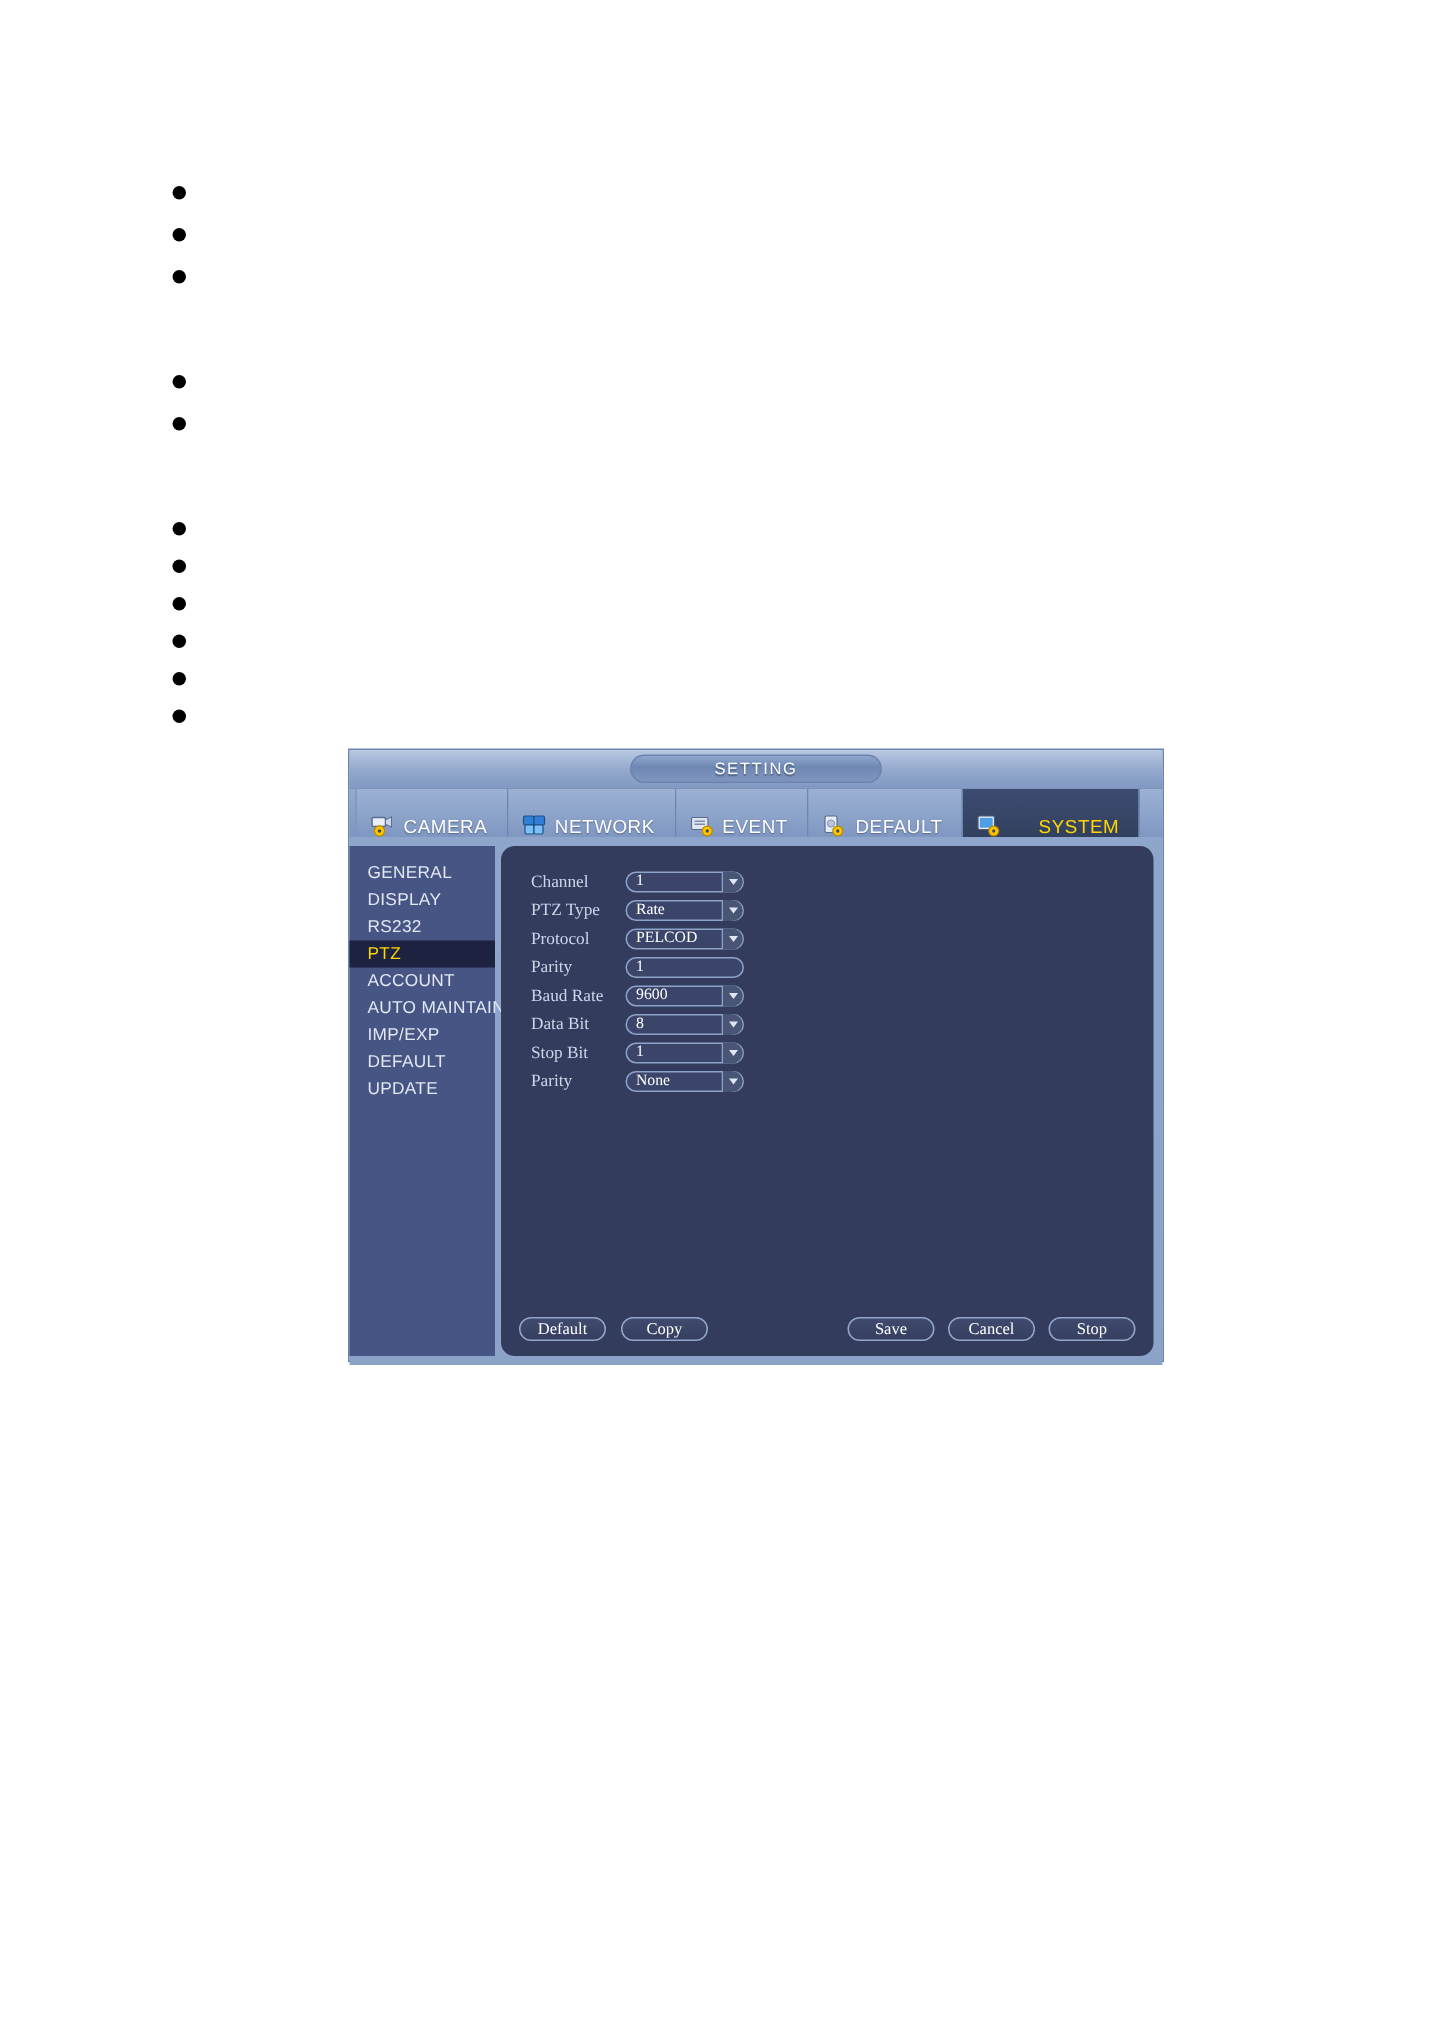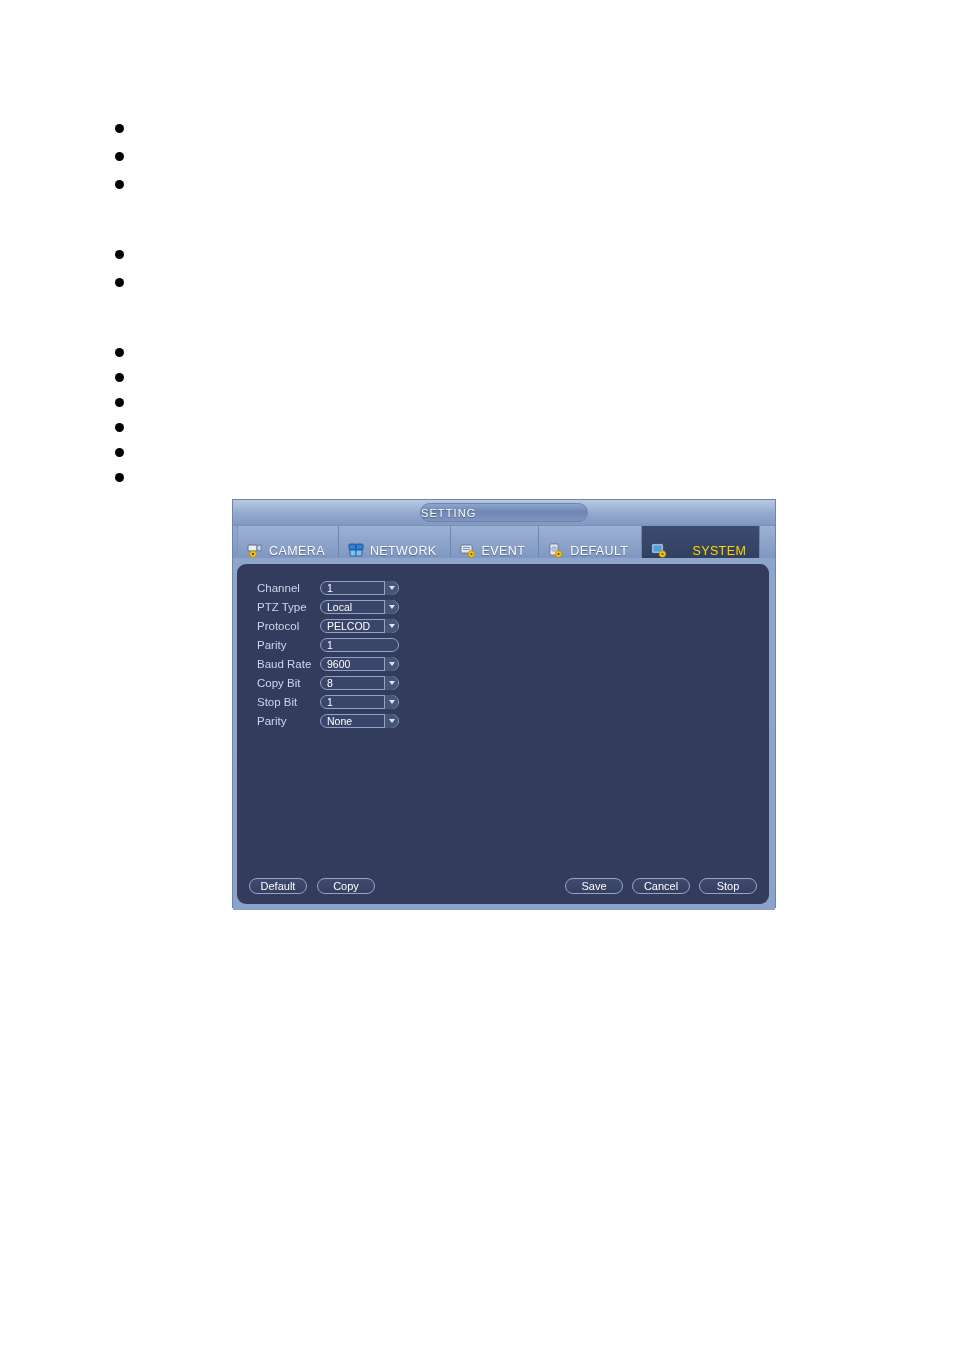--- a/index.html
+++ b/index.html
@@ -54,21 +54,21 @@
     transform: translateX(-50%);
     top: 3px;
     width: 168px;
     height: 19px;
     border-radius: 10px;
     background: linear-gradient(180deg, #8fa6cc 0%, #6e88b4 45%, #8095bd 100%);
     border: 1px solid #6b83ad;
     color: #ffffff;
     font-size: 11px;
     letter-spacing: 1.1px;
-    text-align: left;
+    text-align: center;
     line-height: 19px;
     box-sizing: border-box;
     text-shadow: 0 1px 1px rgba(0,0,0,.35);
   }
 
   
   .tab-strip {
     position: relative;
     height: 32px;
     background: linear-gradient(180deg, #93a9cf 0%, #7e96c0 100%);
@@ -136,20 +136,21 @@
     color: #ffd500;
   }
 
   .content-pane {
     flex: 1;
     margin-left: 4px;
     background: #333c5c;
     border-radius: 9px;
     position: relative;
     box-sizing: border-box;
+    font-family: Liberation Serif, serif;
   }
 
   
   .form-area {
     position: absolute;
     left: 20px;
     top: 14px;
   }
   .frow {
     display: flex;
@@ -316,37 +317,48 @@
         </svg>
       </span>
       <span>SYSTEM</span>
     </div>
 
     <div class="tab-filler"></div>
   </div>
 
   <div class="dvr-body">
 
+    <div class="side-menu">
+      <div class="side-item">GENERAL</div>
+      <div class="side-item">DISPLAY</div>
+      <div class="side-item">RS232</div>
+      <div class="side-item active">PTZ</div>
+      <div class="side-item">ACCOUNT</div>
+      <div class="side-item">AUTO MAINTAIN</div>
+      <div class="side-item">IMP/EXP</div>
+      <div class="side-item">DEFAULT</div>
+      <div class="side-item">UPDATE</div>
+    </div>
 
     <div class="content-pane">
 
       <div class="form-area">
 
         <div class="frow">
           <div class="flabel">Channel</div>
           <div class="fctrl">
             <span class="val">1</span>
             <span class="arrow"></span>
           </div>
         </div>
 
         <div class="frow">
           <div class="flabel">PTZ Type</div>
           <div class="fctrl">
-            <span class="val">Local</span>
+            <span class="val">Rate</span>
             <span class="arrow"></span>
           </div>
         </div>
 
         <div class="frow">
           <div class="flabel">Protocol</div>
           <div class="fctrl">
             <span class="val">PELCOD</span>
             <span class="arrow"></span>
           </div>
@@ -361,21 +373,21 @@
 
         <div class="frow">
           <div class="flabel">Baud Rate</div>
           <div class="fctrl">
             <span class="val">9600</span>
             <span class="arrow"></span>
           </div>
         </div>
 
         <div class="frow">
-          <div class="flabel">Copy Bit</div>
+          <div class="flabel">Data Bit</div>
           <div class="fctrl">
             <span class="val">8</span>
             <span class="arrow"></span>
           </div>
         </div>
 
         <div class="frow">
           <div class="flabel">Stop Bit</div>
           <div class="fctrl">
             <span class="val">1</span>

